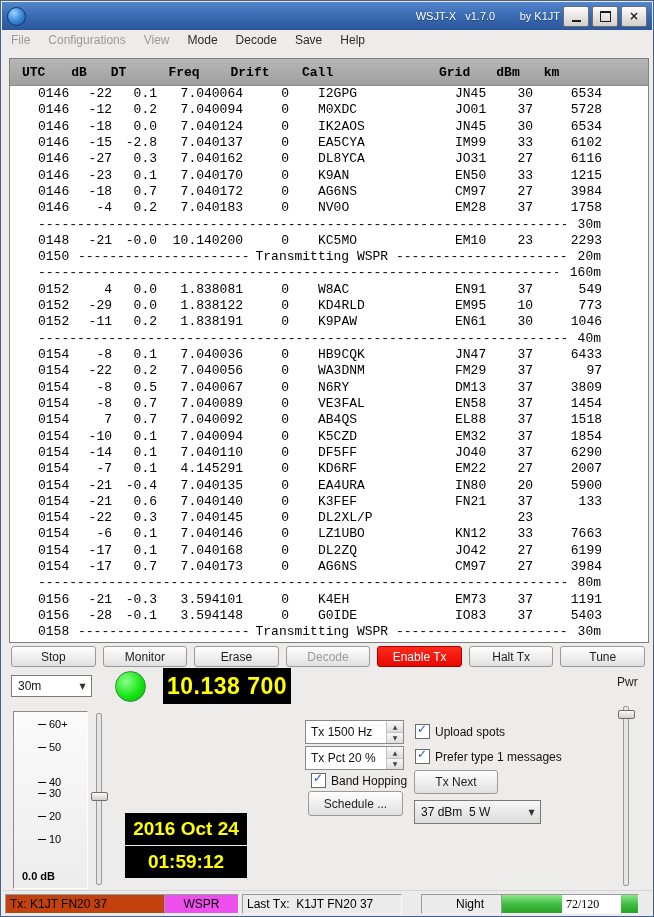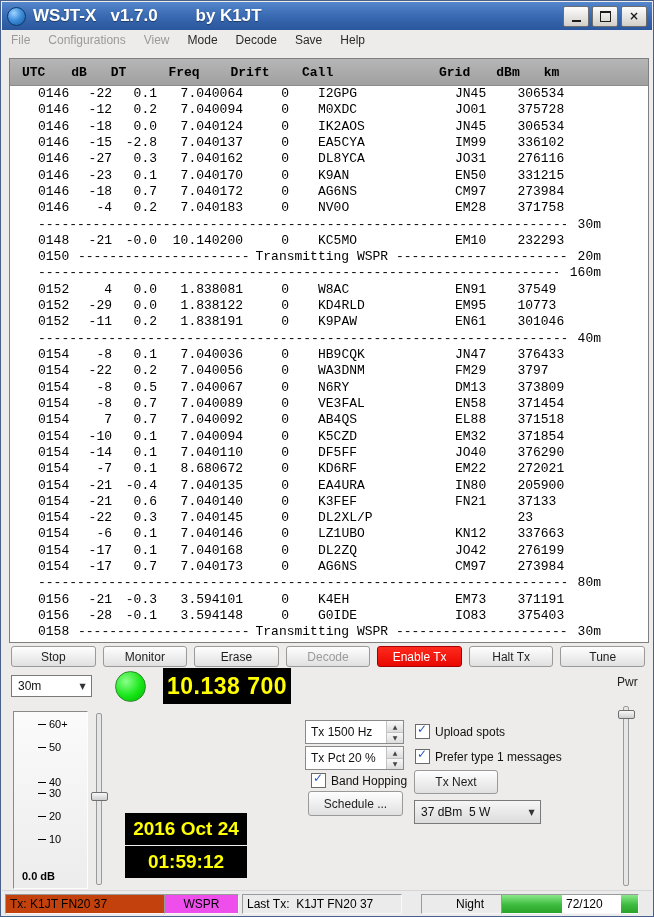--- a/index.html
+++ b/index.html
@@ -7,22 +7,22 @@
   body{font-family:"Liberation Sans",sans-serif;background:#8a8a8a;}
   .window{position:absolute;inset:0;background:#edecea;border:1px solid #47618c;}
 
   
   .titlebar{position:absolute;left:1px;right:1px;top:1px;height:28px;
     background:linear-gradient(180deg,#5587cd 0%,#3b6cb4 45%,#2a569c 100%);
     display:flex;align-items:center;padding:0 5px;}
   .app-icon{width:17px;height:17px;border-radius:50%;flex:0 0 auto;
     background:radial-gradient(circle at 35% 30%,#9fd4ff 0%,#3f8edc 45%,#155a9e 100%);
     border:1px solid #0d3a6b;}
-  .win-title{color:#fff;font-size:17px;font-weight:bold;margin-left:7px;white-space:pre;flex:1;
-    text-shadow:0 1px 1px rgba(0,0,0,.4);}
+  .win-title{color:#fff;font-size:11px;font-weight:normal;margin-left:7px;white-space:pre;flex:1;
+    text-shadow:0 1px 1px rgba(0,0,0,.4);text-align:right;}
   .win-btn{width:24px;height:19px;margin-left:3px;border:1px solid #6d6d6d;border-radius:2px;
     background:linear-gradient(180deg,#fdfdfd,#d2cfc9);
     display:flex;align-items:center;justify-content:center;
     font:bold 12px "DejaVu Sans",sans-serif;color:#1c1c1c;}
   .glyph-min{width:9px;height:2px;background:#1c1c1c;margin-top:9px;}
   .glyph-max{width:9px;height:8px;border:1px solid #1c1c1c;border-top-width:2px;}
 
   
   .menubar{position:absolute;left:1px;top:29px;right:1px;height:20px;display:flex;align-items:center;}
   .menu-item{padding:2px 9px;font-size:12px;color:#2a2a2a;}
@@ -37,21 +37,21 @@
   .trow{display:flex;height:16.32px;line-height:16.3px;font:13px "Liberation Mono",monospace;color:#000;padding-left:28px;}
   .c{display:block;white-space:pre;}
   .c-utc{width:40px;}
   .c-db{width:34px;text-align:right;}
   .c-dt{width:45px;text-align:right;}
   .c-freq{width:86px;text-align:right;}
   .c-drift{width:46px;text-align:right;}
   .c-call{width:137px;padding-left:29px;}
   .c-grid{width:60px;}
   .c-dbm{width:18px;text-align:right;}
-  .c-km{width:69px;text-align:left;}
+  .c-km{width:69px;text-align:right;}
   .th{display:block;white-space:pre;}
   .th.center{display:flex;justify-content:center;text-align:center;}
   .trow.sep{padding-right:47px;}
   .dash-fill{flex:1;overflow:hidden;white-space:pre;}
   .tx-text{white-space:pre;}
   .band-label{padding-left:12px;white-space:nowrap;}
 
   
   .btnrow{position:absolute;left:10px;top:645px;width:634px;height:19px;display:flex;gap:7px;}
   .btn{border:1px solid #9a9a9a;border-radius:3px;background:linear-gradient(180deg,#fefefe,#e0e0e0);
@@ -117,21 +117,21 @@
   .seg{position:absolute;top:3px;height:18px;border:1px solid;border-color:#9a9a9a #f8f8f8 #f8f8f8 #9a9a9a;
     font-size:12px;color:#000;display:flex;align-items:center;white-space:pre;}
   .seg.s1{left:3px;width:155px;background:#c2410c;padding-left:4px;}
   .seg.s2{left:162px;width:73px;background:#ee4fec;justify-content:center;}
   .seg.s3{left:240px;width:154px;padding-left:4px;}
   .seg.s4{left:399px;width:96px;justify-content:center;margin-left:20px;}
   .seg.progress{left:499px;width:136px;background:#fff;padding:0;}
   .pfill{position:absolute;top:0;bottom:0;background:linear-gradient(180deg,#8ae88a 0%,#3dbb3d 55%,#2aa32a 100%);}
   .pfill.left{left:0;width:60px;}
   .pfill.right{right:0;width:17px;}
-  .ptext{position:absolute;left:64px;top:0;bottom:0;display:flex;align-items:center;font-size:12px;color:#000;}
+  .ptext{position:absolute;left:64px;top:0;bottom:0;display:flex;align-items:center;font-size:12px;color:#000;font-family:Liberation Serif, serif;}
 </style>
 </head>
 <body>
 
 <div class="window">
 
   <div class="titlebar">
     <span class="app-icon"></span>
     <span class="win-title">WSJT-X   v1.7.0        by K1JT</span>
     <span class="win-btn">
@@ -393,26 +393,26 @@
           <span class="c c-drift">0</span>
           <span class="c c-call">DF5FF</span>
           <span class="c c-grid">JO40</span>
           <span class="c c-dbm">37</span>
           <span class="c c-km">6290</span>
         </div>
         <div class="trow">
           <span class="c c-utc">0154</span>
           <span class="c c-db">-7</span>
           <span class="c c-dt">0.1</span>
-          <span class="c c-freq">8.680672</span>
+          <span class="c c-freq">4.145291</span>
           <span class="c c-drift">0</span>
           <span class="c c-call">KD6RF</span>
           <span class="c c-grid">EM22</span>
           <span class="c c-dbm">27</span>
-          <span class="c c-km">2021</span>
+          <span class="c c-km">2007</span>
         </div>
         <div class="trow">
           <span class="c c-utc">0154</span>
           <span class="c c-db">-21</span>
           <span class="c c-dt">-0.4</span>
           <span class="c c-freq">7.040135</span>
           <span class="c c-drift">0</span>
           <span class="c c-call">EA4URA</span>
           <span class="c c-grid">IN80</span>
           <span class="c c-dbm">20</span>

